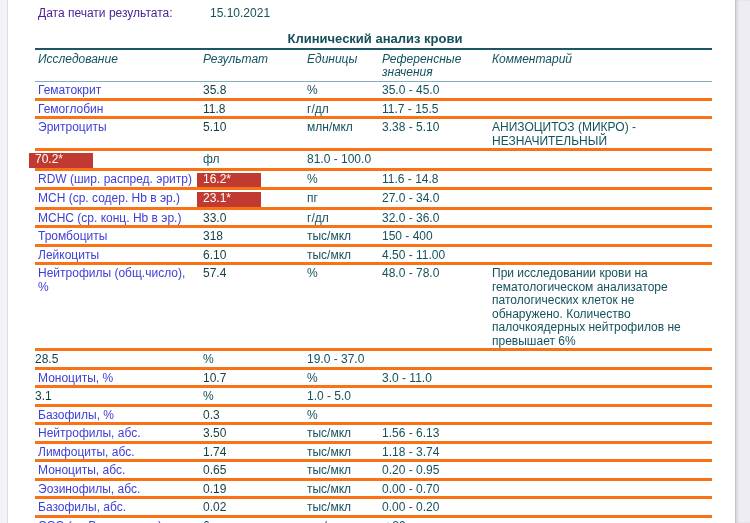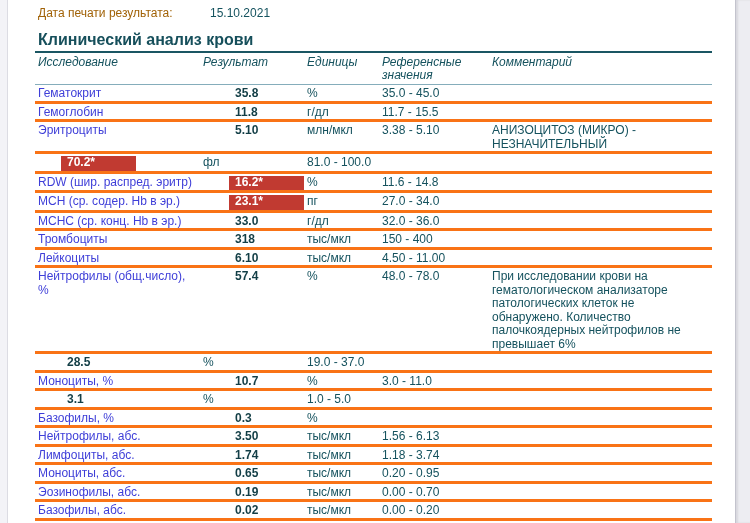--- a/index.html
+++ b/index.html
@@ -18,30 +18,31 @@
     background: #f3f3f7; border-right: 1px solid #dcdce3;
   }
   .page-edge-right {
     position: absolute; right: 0; top: 0; bottom: 0; width: 14px;
     background: #ededf2; border-left: 1px solid #c3c3cd;
     box-shadow: inset 2px 0 2px rgba(150,150,165,0.25);
   }
   .doc { position: absolute; left: 35px; top: 0; width: 677px; }
 
   .date-line { display: flex; padding: 6px 0 0 3px; }
-  .date-label { width: 172px; color: #a16207; }
+  .date-label { width: 172px; color: #4c1d95; }
   .date-value { color: #14525e; }
 
   .section-title {
     margin-top: 11px;
     padding: 0 0 2px 3px;
     font-weight: bold;
-    font-size: 16px;
+    font-size: 13px;
     color: #164f5b;
     border-bottom: 2px solid #1a5663;
+    text-align: center;
   }
 
   .thead {
     display: grid;
     grid-template-columns: 168px 104px 75px 110px 1fr;
     padding-top: 3px;
     border-bottom: 1px solid #85adbb;
     color: #15525e;
   }
   .thead > div { line-height: 13px; padding-bottom: 2px; white-space: pre-line; font-style: italic; }
@@ -51,29 +52,29 @@
     display: grid;
     grid-template-columns: 168px 104px 75px 110px 1fr;
     border-bottom: 3px solid #f97316;
     min-height: 17.5px;
     box-sizing: border-box;
     padding-top: 2px;
   }
   .row:last-child { border-bottom: 1.5px solid #4f97ae; }
   .cell { line-height: 13.5px; }
   .cell.name  { padding-left: 3px; color: #3e3ed8; white-space: pre-line; }
-  .cell.result { font-weight: bold; color: #123e46; margin-left: 32px; }
+  .cell.result { font-weight: normal; color: #123e46; }
   .cell.units, .cell.ref { color: #15525e; }
   .cell.comment { color: #15525e; white-space: pre-line; padding-right: 2px; }
 
   .rv { display: inline-block; box-sizing: border-box; }
   .row.flagged .rv {
     background: #c13a31;
     color: #ffffff;
-    width: 75px;
+    width: 64px;
     margin-left: -6px;
     padding: 0 0 1px 6px;
     margin-top: -1px;
   }
 
   .footnote { padding: 6px 0 0 3px; color: #15525e; }
 </style>
 </head>
 <body>
 

